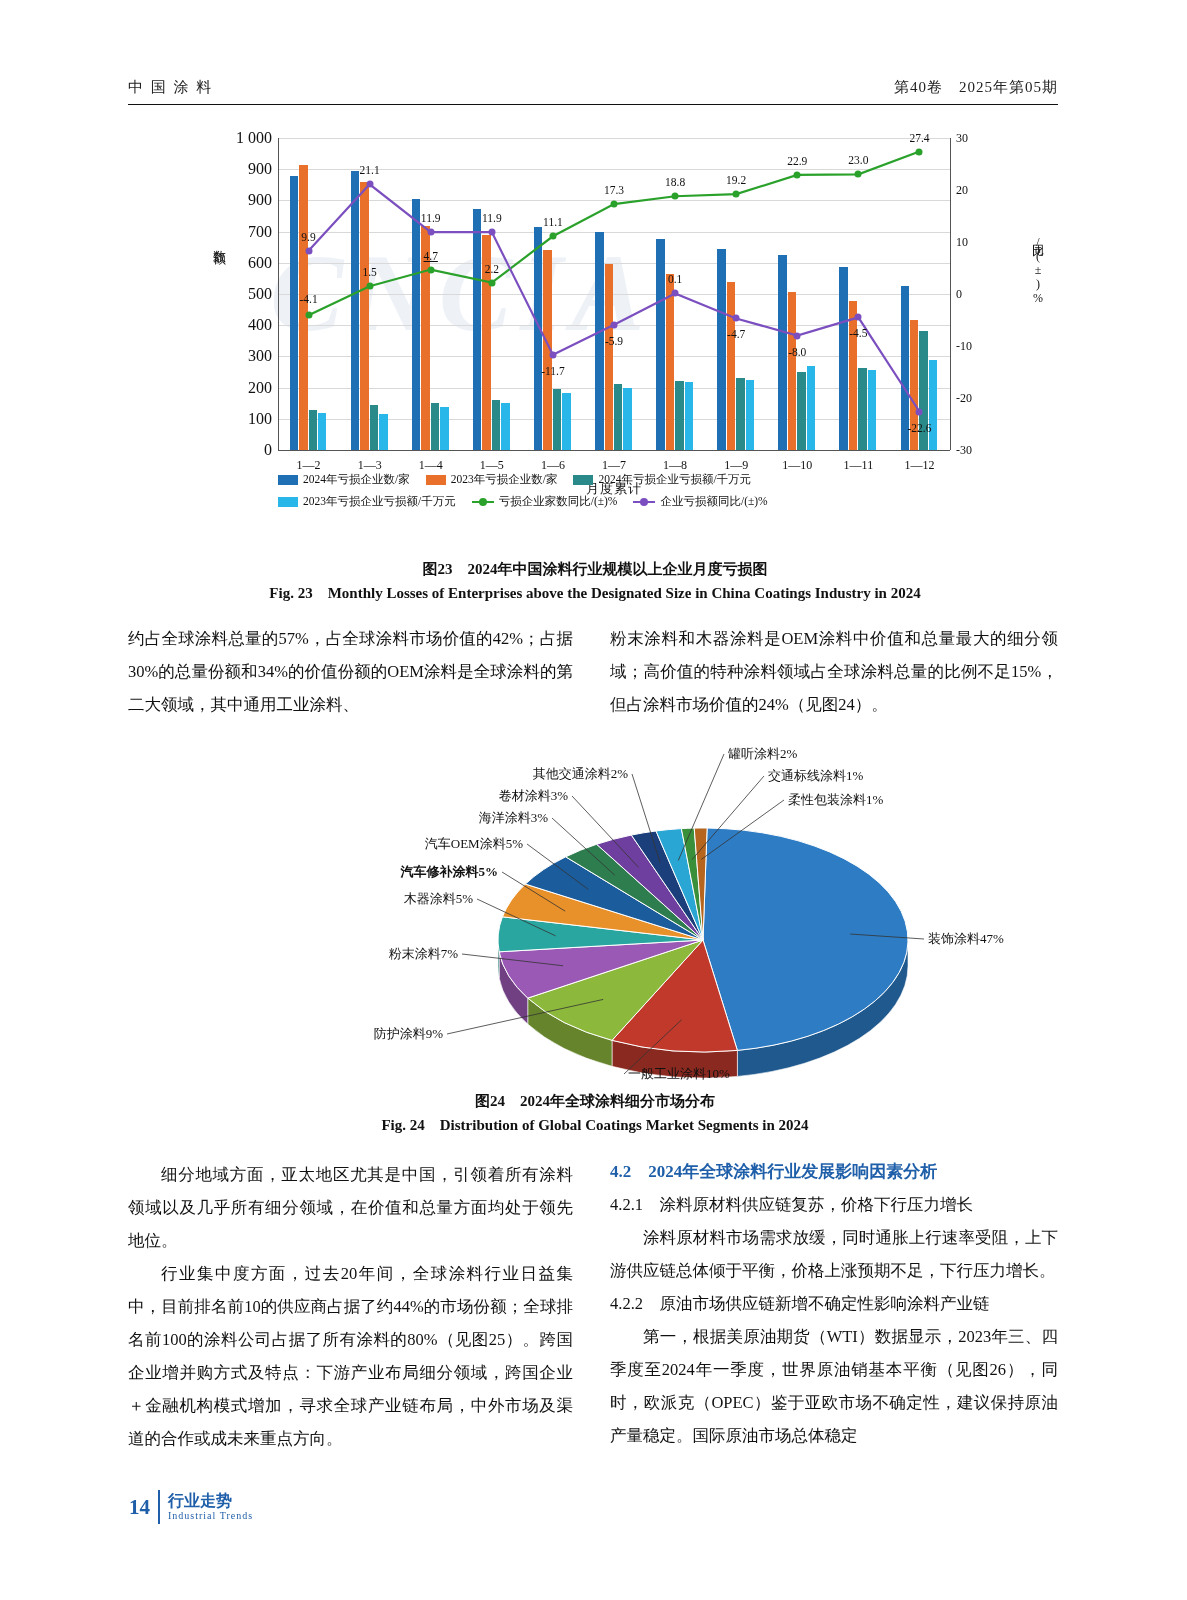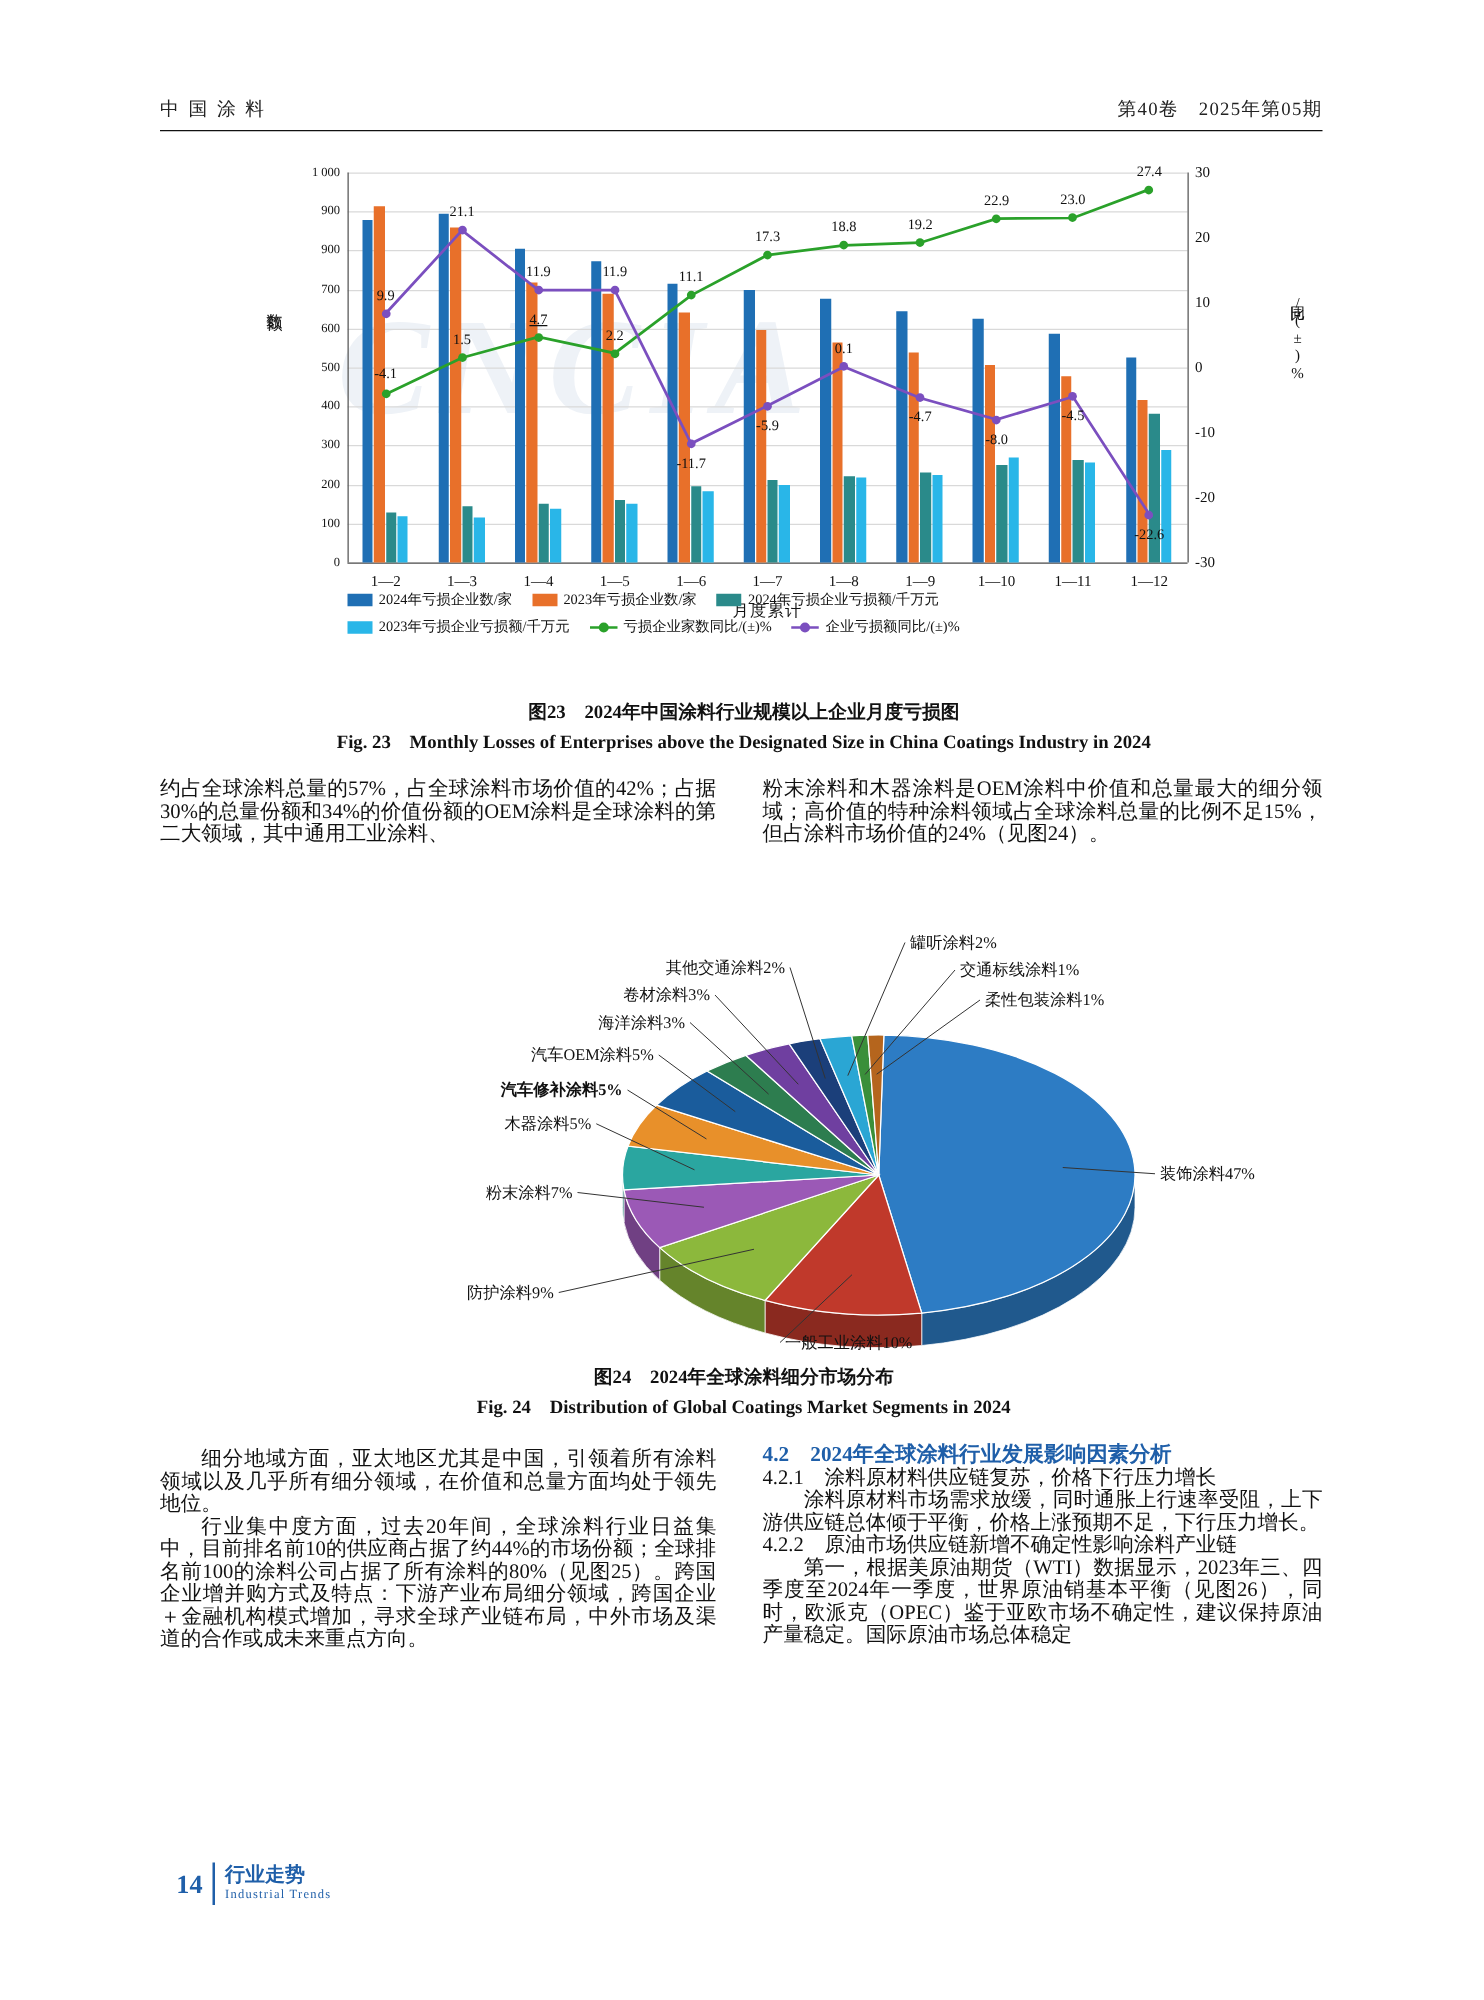--- a/index.html
+++ b/index.html
@@ -32,21 +32,21 @@
     font-size:13px;writing-mode:vertical-rl;text-orientation:upright;
     letter-spacing:1px;color:#111;
   }
   .axis-right-label{
     position:absolute;right:-6px;top:115px;width:20px;
     font-size:12px;writing-mode:vertical-rl;text-orientation:upright;
     letter-spacing:0px;color:#111;
   }
   .ytick{
     position:absolute;right:calc(100% + 6px);
-    font-size:10px;color:#111;white-space:nowrap;transform:translateY(-50%);
+    font-size:16px;color:#111;white-space:nowrap;transform:translateY(-50%);
   }
   .ytick-r{
     position:absolute;left:calc(100% + 6px);
     font-size:12px;color:#111;white-space:nowrap;transform:translateY(-50%);
   }
   .gridline{position:absolute;left:0;width:100%;height:1px;background:#d9d9d9;}
   .axisline{position:absolute;background:#444;}
   .xtick{
     position:absolute;top:calc(100% + 8px);font-size:12px;color:#111;
     transform:translateX(-50%);white-space:nowrap;
@@ -78,35 +78,35 @@
     content:"";position:absolute;left:7px;top:-3px;width:8px;height:8px;border-radius:50%;
     background:inherit;
   }
   .figcap{
     position:absolute;left:150px;width:890px;text-align:center;
     font-weight:bold;font-size:15px;
   }
 
   
   .col{
-    position:absolute;font-size:16.5px;line-height:18px;text-align:justify;
+    position:absolute;font-size:16.5px;line-height:33px;text-align:justify;
   }
   .col p{margin:0;}
   .indent{text-indent:2em;}
 
   
   .fig24{position:absolute;left:128px;top:735px;width:930px;height:395px;}
   .pielabel{position:absolute;font-size:13px;color:#111;white-space:nowrap;}
 
   
   .sec-head{color:#1f5fa9;font-weight:bold;font-size:17px;}
   .sub-head{font-size:16.5px;}
 
   
-  .footer{position:absolute;left:141px;top:1490px;display:flex;align-items:center;}
+  .footer{position:absolute;left:129px;top:1490px;display:flex;align-items:center;}
   .pgnum{font-size:21px;color:#1f5fa9;font-weight:bold;margin-right:8px;}
   .vrule{width:2px;height:34px;background:#1f5fa9;margin-right:8px;}
   .ftxt-cn{font-size:16px;color:#1f5fa9;font-weight:bold;line-height:18px;}
   .ftxt-en{font-size:10px;color:#1f5fa9;letter-spacing:1px;line-height:12px;}
 </style>
 </head>
 <body>
 
 <div class="page">
 

